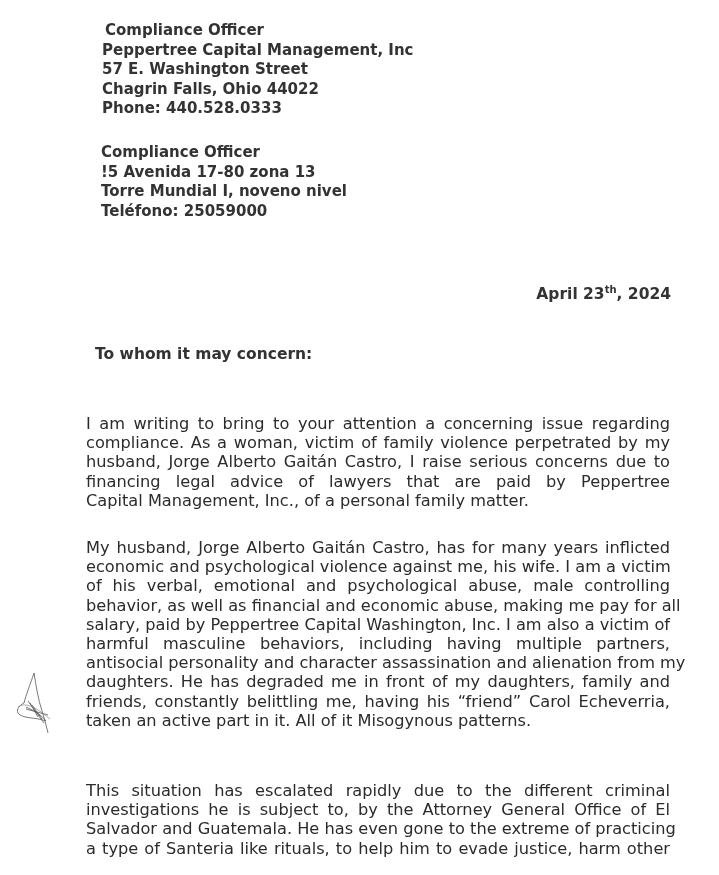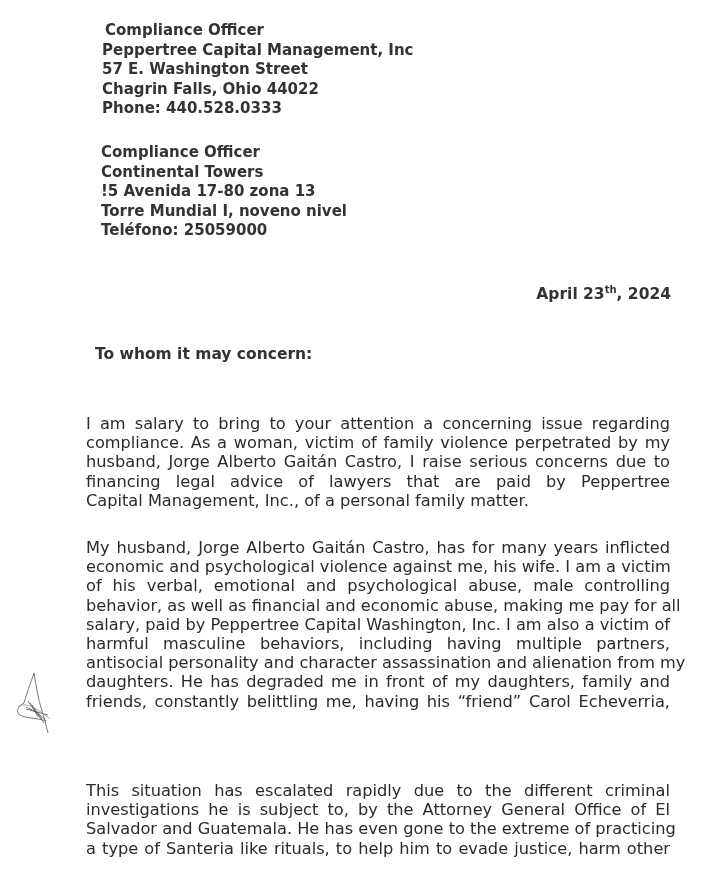--- a/index.html
+++ b/index.html
@@ -29,48 +29,48 @@
 <div id="addr1" class="addr">
   <div class="l0">Compliance Officer</div>
   <div>Peppertree Capital Management, Inc</div>
   <div>57 E. Washington Street</div>
   <div>Chagrin Falls, Ohio 44022</div>
   <div>Phone: 440.528.0333</div>
 </div>
 
 <div id="addr2" class="addr">
   <div>Compliance Officer</div>
-  <div>Continental Towers</div>
   <div>!5 Avenida 17-80 zona 13</div>
   <div>Torre Mundial I, noveno nivel</div>
   <div>Teléfono: 25059000</div>
 </div>
 
 <div id="date"><span>April 23</span><sup>th</sup><span>, 2024</span></div>
 
 <div id="salutation">To whom it may concern:</div>
 
 <div id="p1" class="para">
-  <div>I am salary to bring to your attention a concerning issue regarding</div>
+  <div>I am writing to bring to your attention a concerning issue regarding</div>
   <div>compliance. As a woman, victim of family violence perpetrated by my</div>
   <div>husband, Jorge Alberto Gaitán Castro, I raise serious concerns due to</div>
   <div>financing legal advice of lawyers that are paid by Peppertree</div>
   <div class="last">Capital Management, Inc., of a personal family matter.</div>
 </div>
 
 <div id="p2" class="para">
   <div>My husband, Jorge Alberto Gaitán Castro, has for many years inflicted</div>
   <div>economic and psychological violence against me, his wife. I am a victim</div>
   <div>of his verbal, emotional and psychological abuse, male controlling</div>
   <div>behavior, as well as financial and economic abuse, making me pay for all</div>
   <div>salary, paid by Peppertree Capital Washington, Inc. I am also a victim of</div>
   <div>harmful masculine behaviors, including having multiple partners,</div>
   <div>antisocial personality and character assassination and alienation from my</div>
   <div>daughters. He has degraded me in front of my daughters, family and</div>
   <div>friends, constantly belittling me, having his “friend” Carol Echeverria,</div>
+  <div class="last">taken an active part in it. All of it Misogynous patterns.</div>
 </div>
 
 <div id="p3" class="para">
   <div>This situation has escalated rapidly due to the different criminal</div>
   <div>investigations he is subject to, by the Attorney General Office of El</div>
   <div>Salvador and Guatemala. He has even gone to the extreme of practicing</div>
   <div>a type of Santeria like rituals, to help him to evade justice, harm other</div>
 </div>
 
 <svg id="signature" viewBox="0 0 50 80">

